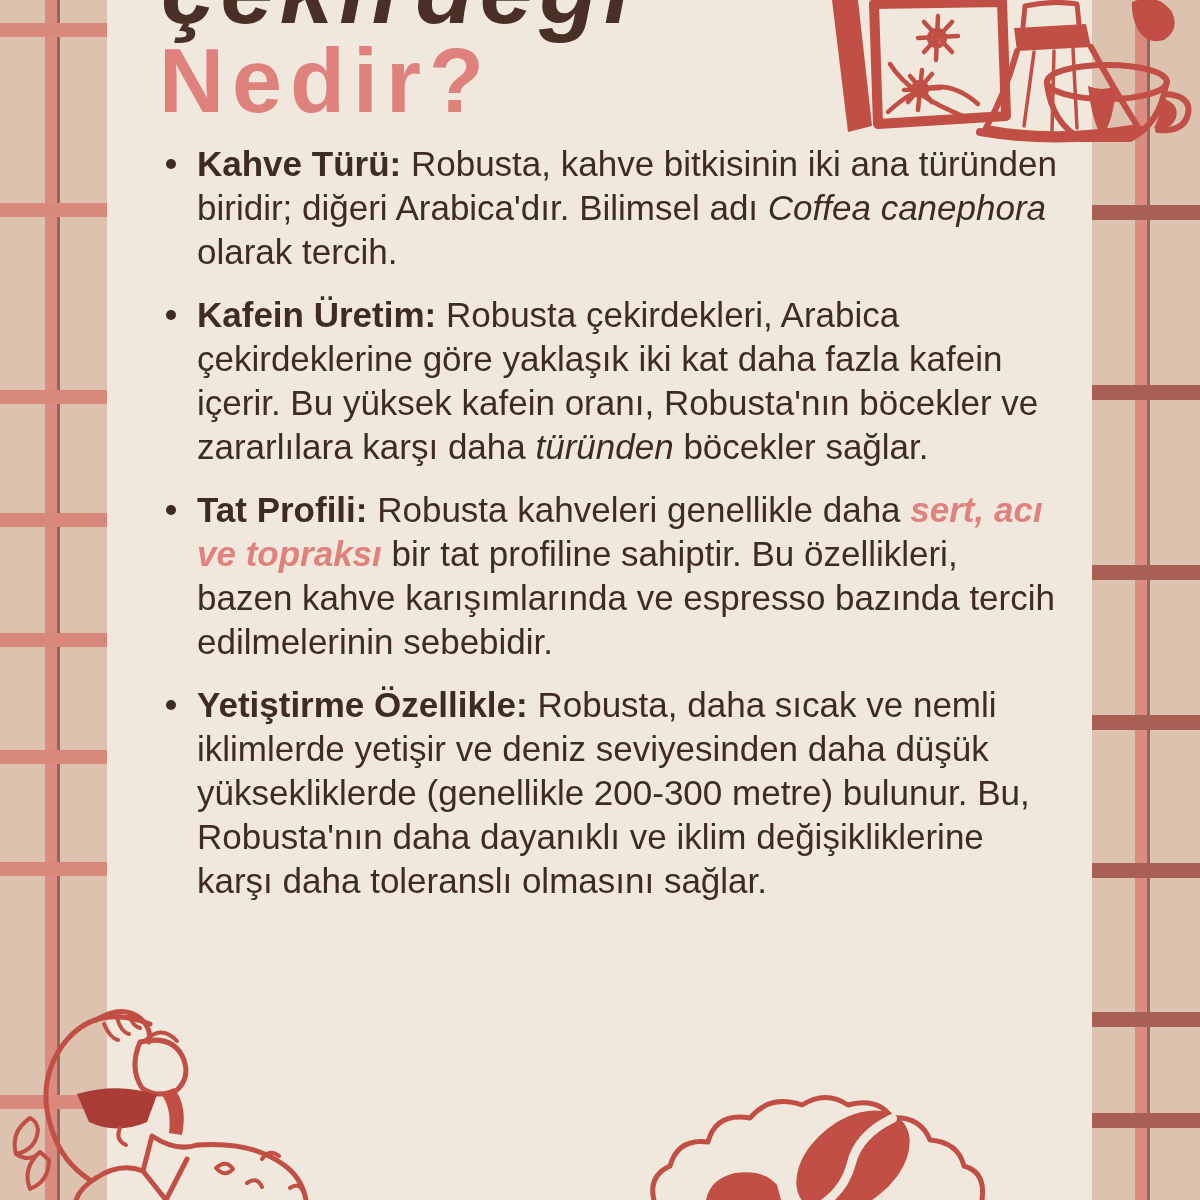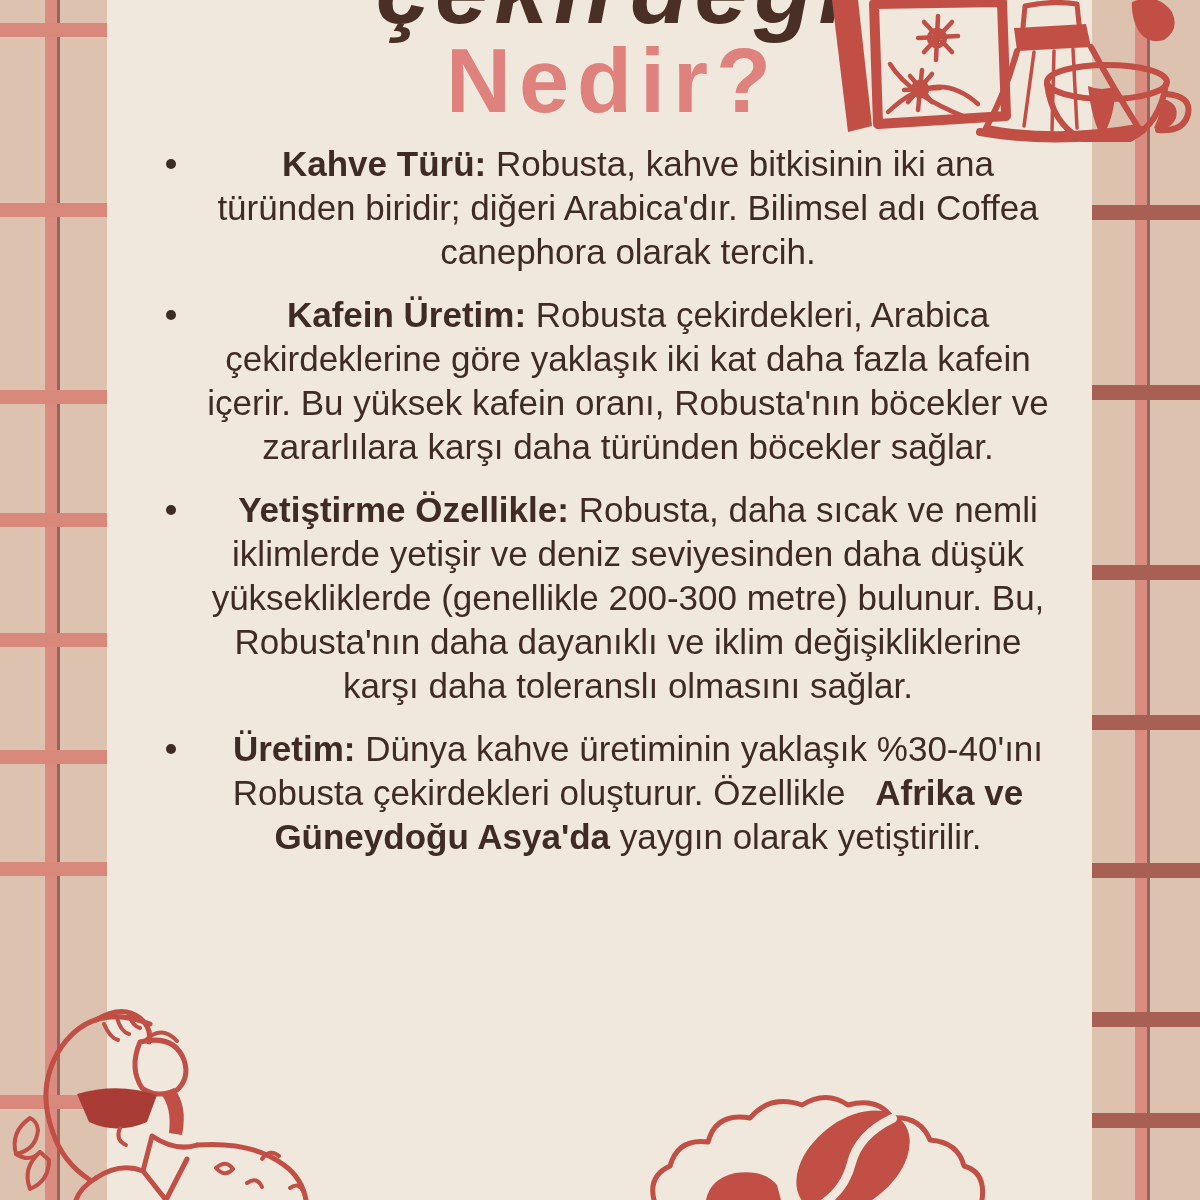--- a/index.html
+++ b/index.html
@@ -18,41 +18,41 @@
   .band{position:absolute;top:0;bottom:0;background:var(--tan);overflow:hidden;}
   .band-left{left:0;width:107px;}
   .band-right{left:1092px;width:108px;}
   .vstripe{position:absolute;top:0;bottom:0;background:var(--salmon);width:12px;opacity:.95;}
   .vline{position:absolute;top:0;bottom:0;width:3px;background:var(--stripe-dark);opacity:.75;}
   .hstripe{position:absolute;left:0;right:0;height:14px;background:var(--salmon);}
   .hstripe-r{position:absolute;left:0;right:0;height:15px;background:var(--maroon);}
   
   .content{
     position:absolute;left:107px;top:0;width:985px;height:888px;
-    background:var(--cream);padding:0 26px 0 52px;text-align:center;
+    background:var(--cream);padding:0 26px 0 52px;
   }
   .title-top{
     font-size:96px;font-weight:700;font-style:italic;line-height:1;
     color:var(--brown);letter-spacing:6px;margin:-58px 0 0 2px;white-space:nowrap;
   }
   .title-accent{
     font-size:90px;font-weight:700;line-height:1;color:var(--accent);
     letter-spacing:8px;margin:-2px 0 0 0;white-space:nowrap;
   }
   ul.bullets{list-style:none;margin:16px 0 0 0;max-width:900px;}
   ul.bullets li{
     position:relative;padding-left:38px;margin-bottom:19px;
     font-size:35px;line-height:44px;color:var(--text);
   }
   ul.bullets li::before{
     content:"";position:absolute;left:7px;top:17px;width:10px;height:10px;
     border-radius:50%;background:var(--text);
   }
-  .s-bold{font-weight:700;margin-left:20px;}
-  .s-italic{}
+  .s-bold{font-weight:700;}
+  .s-italic{font-style:italic;}
   .s-accent{color:var(--accent);}
   
   svg.ill{position:absolute;pointer-events:none;}
   #ill-pourover{left:818px;top:0;}
   #ill-person{left:0px;top:1002px;}
   #ill-beans{left:618px;top:1092px;}
   .ln{stroke:var(--red);fill:none;stroke-linecap:round;stroke-linejoin:round;}
   .fl{fill:var(--red);stroke:none;}
   .fd{fill:var(--dark-red);stroke:none;}
   .crease{stroke:var(--cream);fill:none;stroke-linecap:round;}
@@ -83,22 +83,22 @@
     <div class="hstripe-r" style="top: 1012px;"></div>
     <div class="hstripe-r" style="top: 1113px;"></div>
   </div>
 
 <div class="content">
   <h1 class="title-top">çekirdeği</h1>
   <h1 class="title-accent">Nedir?</h1>
   <ul class="bullets" id="bullet-list">
       <li><span class="s-bold">Kahve Türü: </span><span class="">Robusta, kahve bitkisinin iki ana türünden biridir; diğeri Arabica'dır. Bilimsel adı </span><span class="s-italic">Coffea canephora</span><span class=""> olarak tercih.</span></li>
       <li><span class="s-bold">Kafein Üretim: </span><span class="">Robusta çekirdekleri, Arabica çekirdeklerine göre yaklaşık iki kat daha fazla kafein içerir. Bu yüksek kafein oranı, Robusta'nın böcekler ve zararlılara karşı daha </span><span class="s-italic">türünden</span><span class=""> böcekler sağlar.</span></li>
+      <li><span class="s-bold">Tat Profili: </span><span class="">Robusta kahveleri genellikle daha </span><span class="s-bold s-italic s-accent">sert, acı ve topraksı</span><span class=""> bir tat profiline sahiptir. Bu özellikleri, bazen kahve karışımlarında ve espresso bazında tercih edilmelerinin sebebidir.</span></li>
       <li><span class="s-bold">Yetiştirme Özellikle: </span><span class="">Robusta, daha sıcak ve nemli iklimlerde yetişir ve deniz seviyesinden daha düşük yüksekliklerde (genellikle 200-300 metre) bulunur. Bu, Robusta'nın daha dayanıklı ve iklim değişikliklerine karşı daha toleranslı olmasını sağlar.</span></li>
-      <li><span class="s-bold">Üretim: </span><span class="">Dünya kahve üretiminin yaklaşık %30-40'ını Robusta çekirdekleri oluşturur. Özellikle </span><span class="s-bold s-italic">Afrika ve Güneydoğu Asya'da</span><span class=""> yaygın olarak yetiştirilir.</span></li>
     </ul>
 </div>
 
 <svg id="ill-pourover" class="ill" width="380" height="188" viewBox="0 0 380 188">
   <path class="fl" d="M14,0 L40,0 L54,126 L30,132 Z"></path>
   <path class="ln" stroke-width="10" d="M56,4 L184,2 L188,116 L60,124 Z"></path>
   <g class="ln" stroke-width="4.5">
     <path d="M120,16 L118,60 M100,38 L140,36 M106,22 L134,52 M134,22 L106,52"></path>
     <circle cx="119" cy="38" r="8"></circle>
     <path d="M104,70 L100,110 M86,90 L122,88 M92,76 L114,102 M114,74 L90,102"></path>

